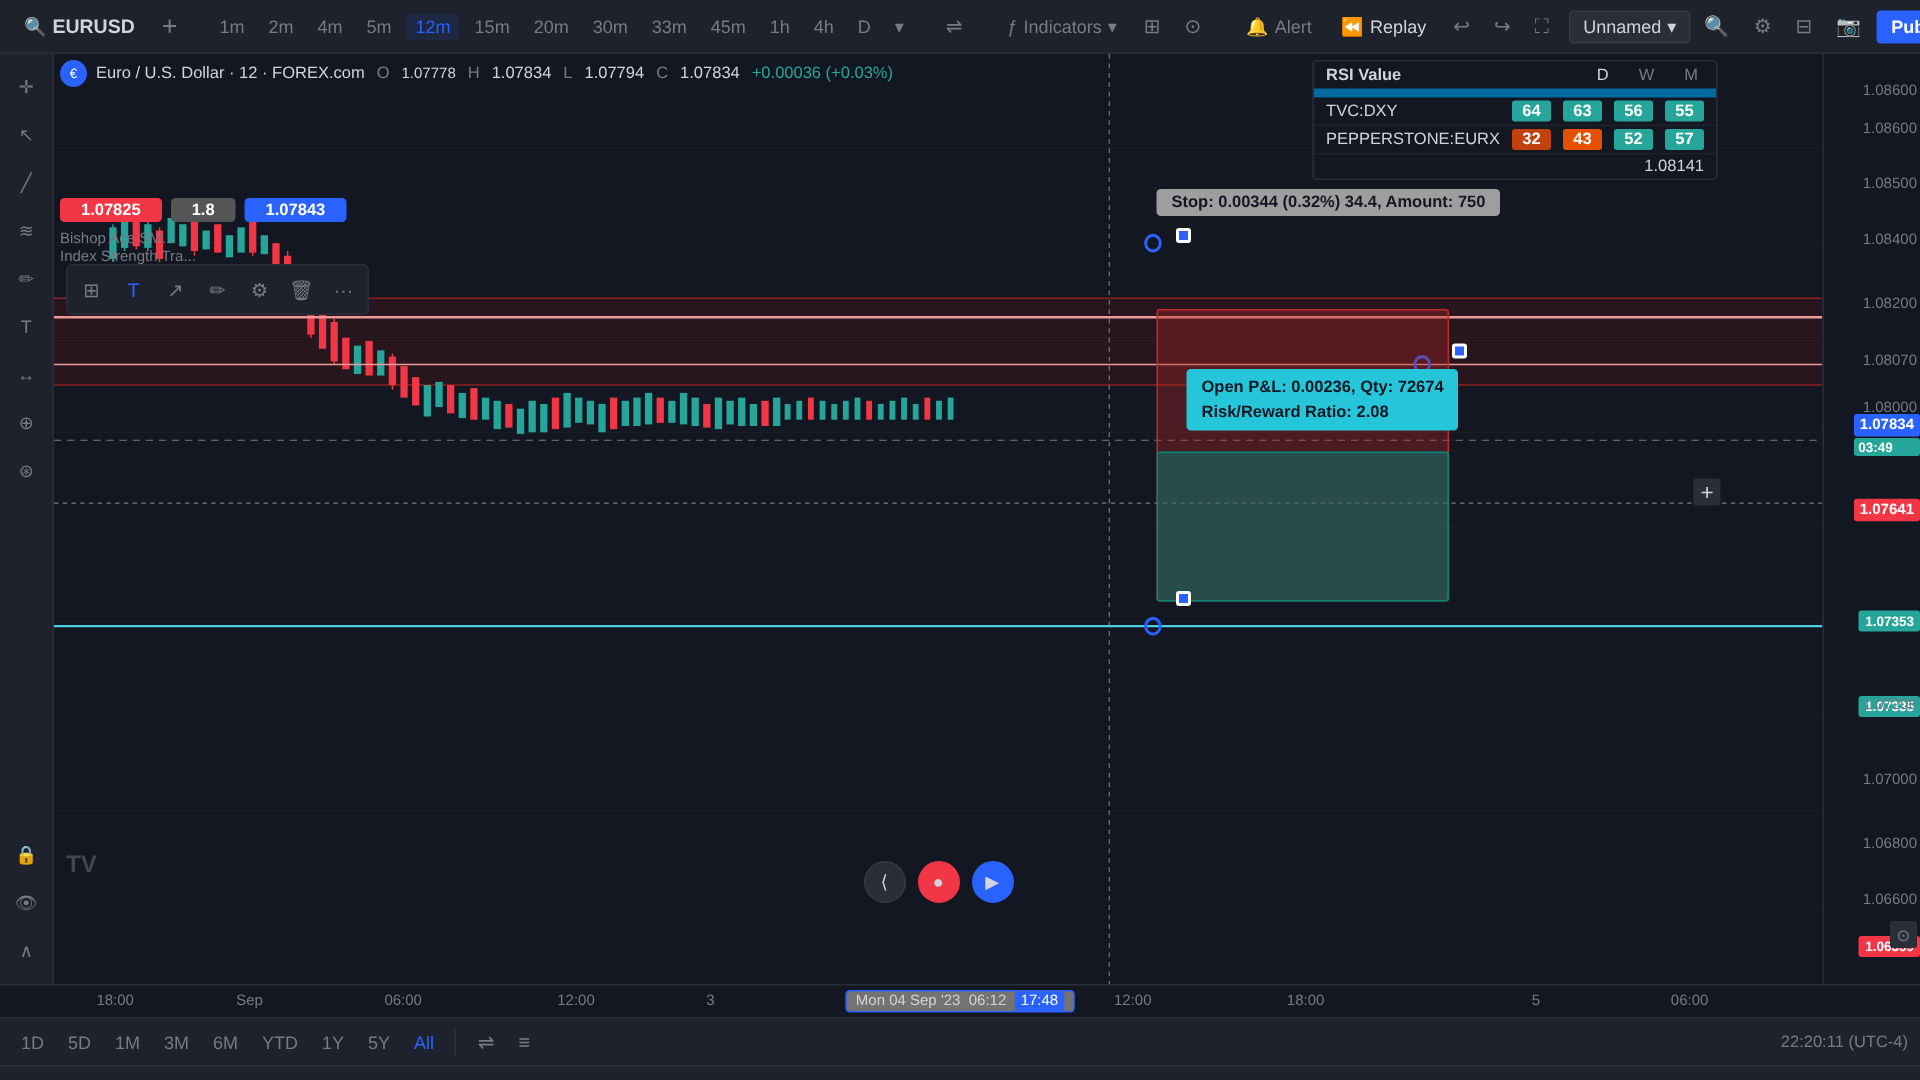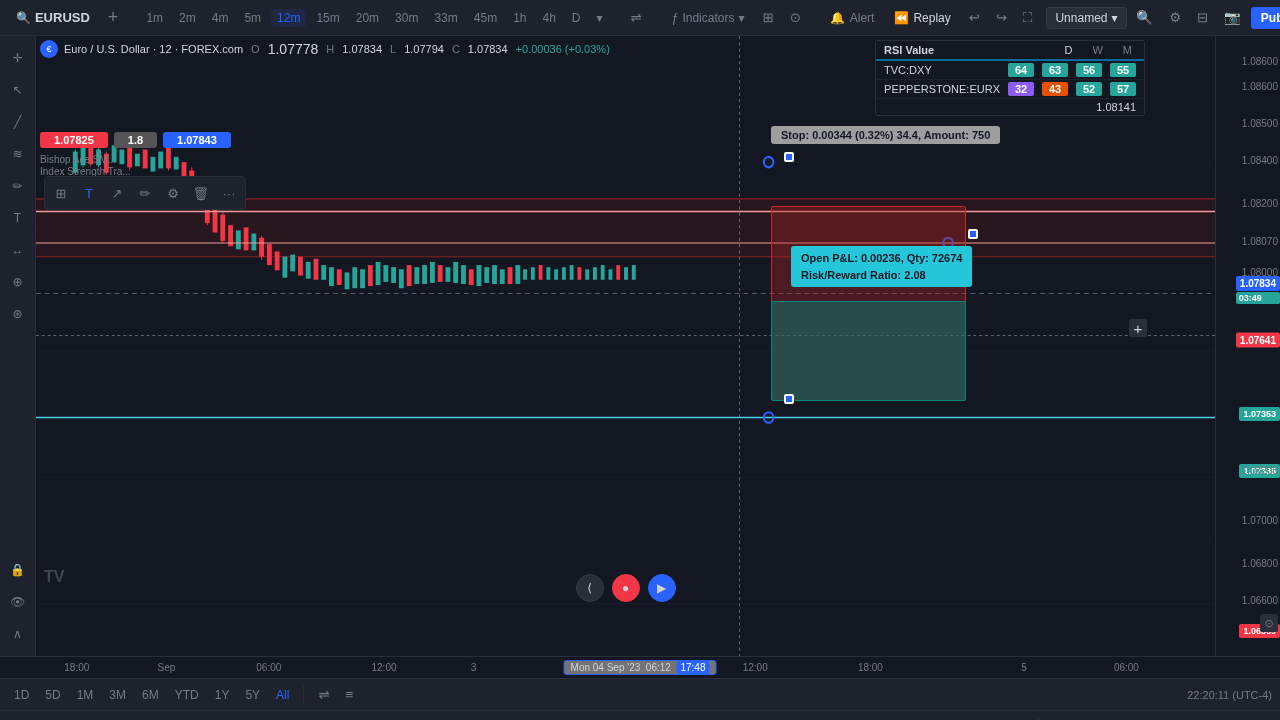--- a/index.html
+++ b/index.html
@@ -88,31 +88,31 @@
     }
     .price-label {
       position: absolute; right: 2px; font-size: 10px; color: #787b86; transform: translateY(-50%);
     }
 
     
     #rsi-panel {
       position: absolute; top: 4px; right: 70px; background: rgba(19, 23, 34, 0.9); border: 1px solid #2a2e39; border-radius: 3px; z-index: 20; min-width: 200px;
     }
     #rsi-panel .rsi-header {
-      display: flex; align-items: center; padding: 2px 8px; gap: 12px; border-bottom: 2px solid #0369a1;
+      display: flex; align-items: center; padding: 2px 8px; gap: 12px; border-bottom: 6px solid #0369a1;
     }
     #rsi-panel .rsi-title { font-size: 11px; color: #d1d4dc; font-weight: 600; flex: 1; }
     .rsi-tf-btn { font-size: 11px; padding: 1px 4px; color: #787b86; cursor: pointer; }
     .rsi-tf-btn.active { color: #d1d4dc; }
     #rsi-panel .rsi-row { display: flex; align-items: center; padding: 2px 8px; gap: 8px; border-bottom: 1px solid #1e222d; }
     #rsi-panel .rsi-symbol { font-size: 11px; color: #d1d4dc; flex: 1; }
     .rsi-val { font-size: 11px; padding: 1px 5px; border-radius: 2px; font-weight: 600; color: #fff; min-width: 26px; text-align: center; }
     .rsi-green { background: #26a69a; }
     .rsi-orange { background: #e65100; }
-    .rsi-red { background: #8b5cf6; }
+    .rsi-red { background: #c2410c; }
 
     
     #bottom-axis {
       height: 22px; background: #131722; border-top: 1px solid #2a2e39; display: flex; align-items: center; position: relative; padding: 0 0 0 36px;
     }
     .time-label { position: absolute; font-size: 10px; color: #787b86; transform: translateX(-50%); }
 
     
     #bottom-toolbar {
       height: 32px; background: #1e222d; border-top: 1px solid #2a2e39; display: flex; align-items: center; padding: 0 8px; gap: 4px;
@@ -353,21 +353,21 @@
       <circle cx="940" cy="197" r="5" fill="none" stroke="#2962ff" stroke-width="2"></circle>
 
     </svg>
 
     <div id="chart-header">
       <div class="pair-info">
         <div class="pair-logo">€</div>
         <span style="font-size:11px;color:#d1d4dc;">Euro / U.S. Dollar · 12 · FOREX.com</span>
       </div>
       <span style="color:#787b86;font-size:11px;">O</span>
-      <span style="color:#d1d4dc;font-size:14px;">1.07778</span>
+      <span style="color:#d1d4dc;font-size:10px;">1.07778</span>
       <span style="color:#787b86;font-size:11px;">H</span>
       <span style="color:#d1d4dc;font-size:11px;">1.07834</span>
       <span style="color:#787b86;font-size:11px;">L</span>
       <span style="color:#d1d4dc;font-size:11px;">1.07794</span>
       <span style="color:#787b86;font-size:11px;">C</span>
       <span style="color:#d1d4dc;font-size:11px;">1.07834</span>
       <span class="change-positive">+0.00036 (+0.03%)</span>
     </div>
 
     <div style="position:absolute;top:96px;left:4px;display:flex;align-items:center;gap:4px;z-index:10;">

